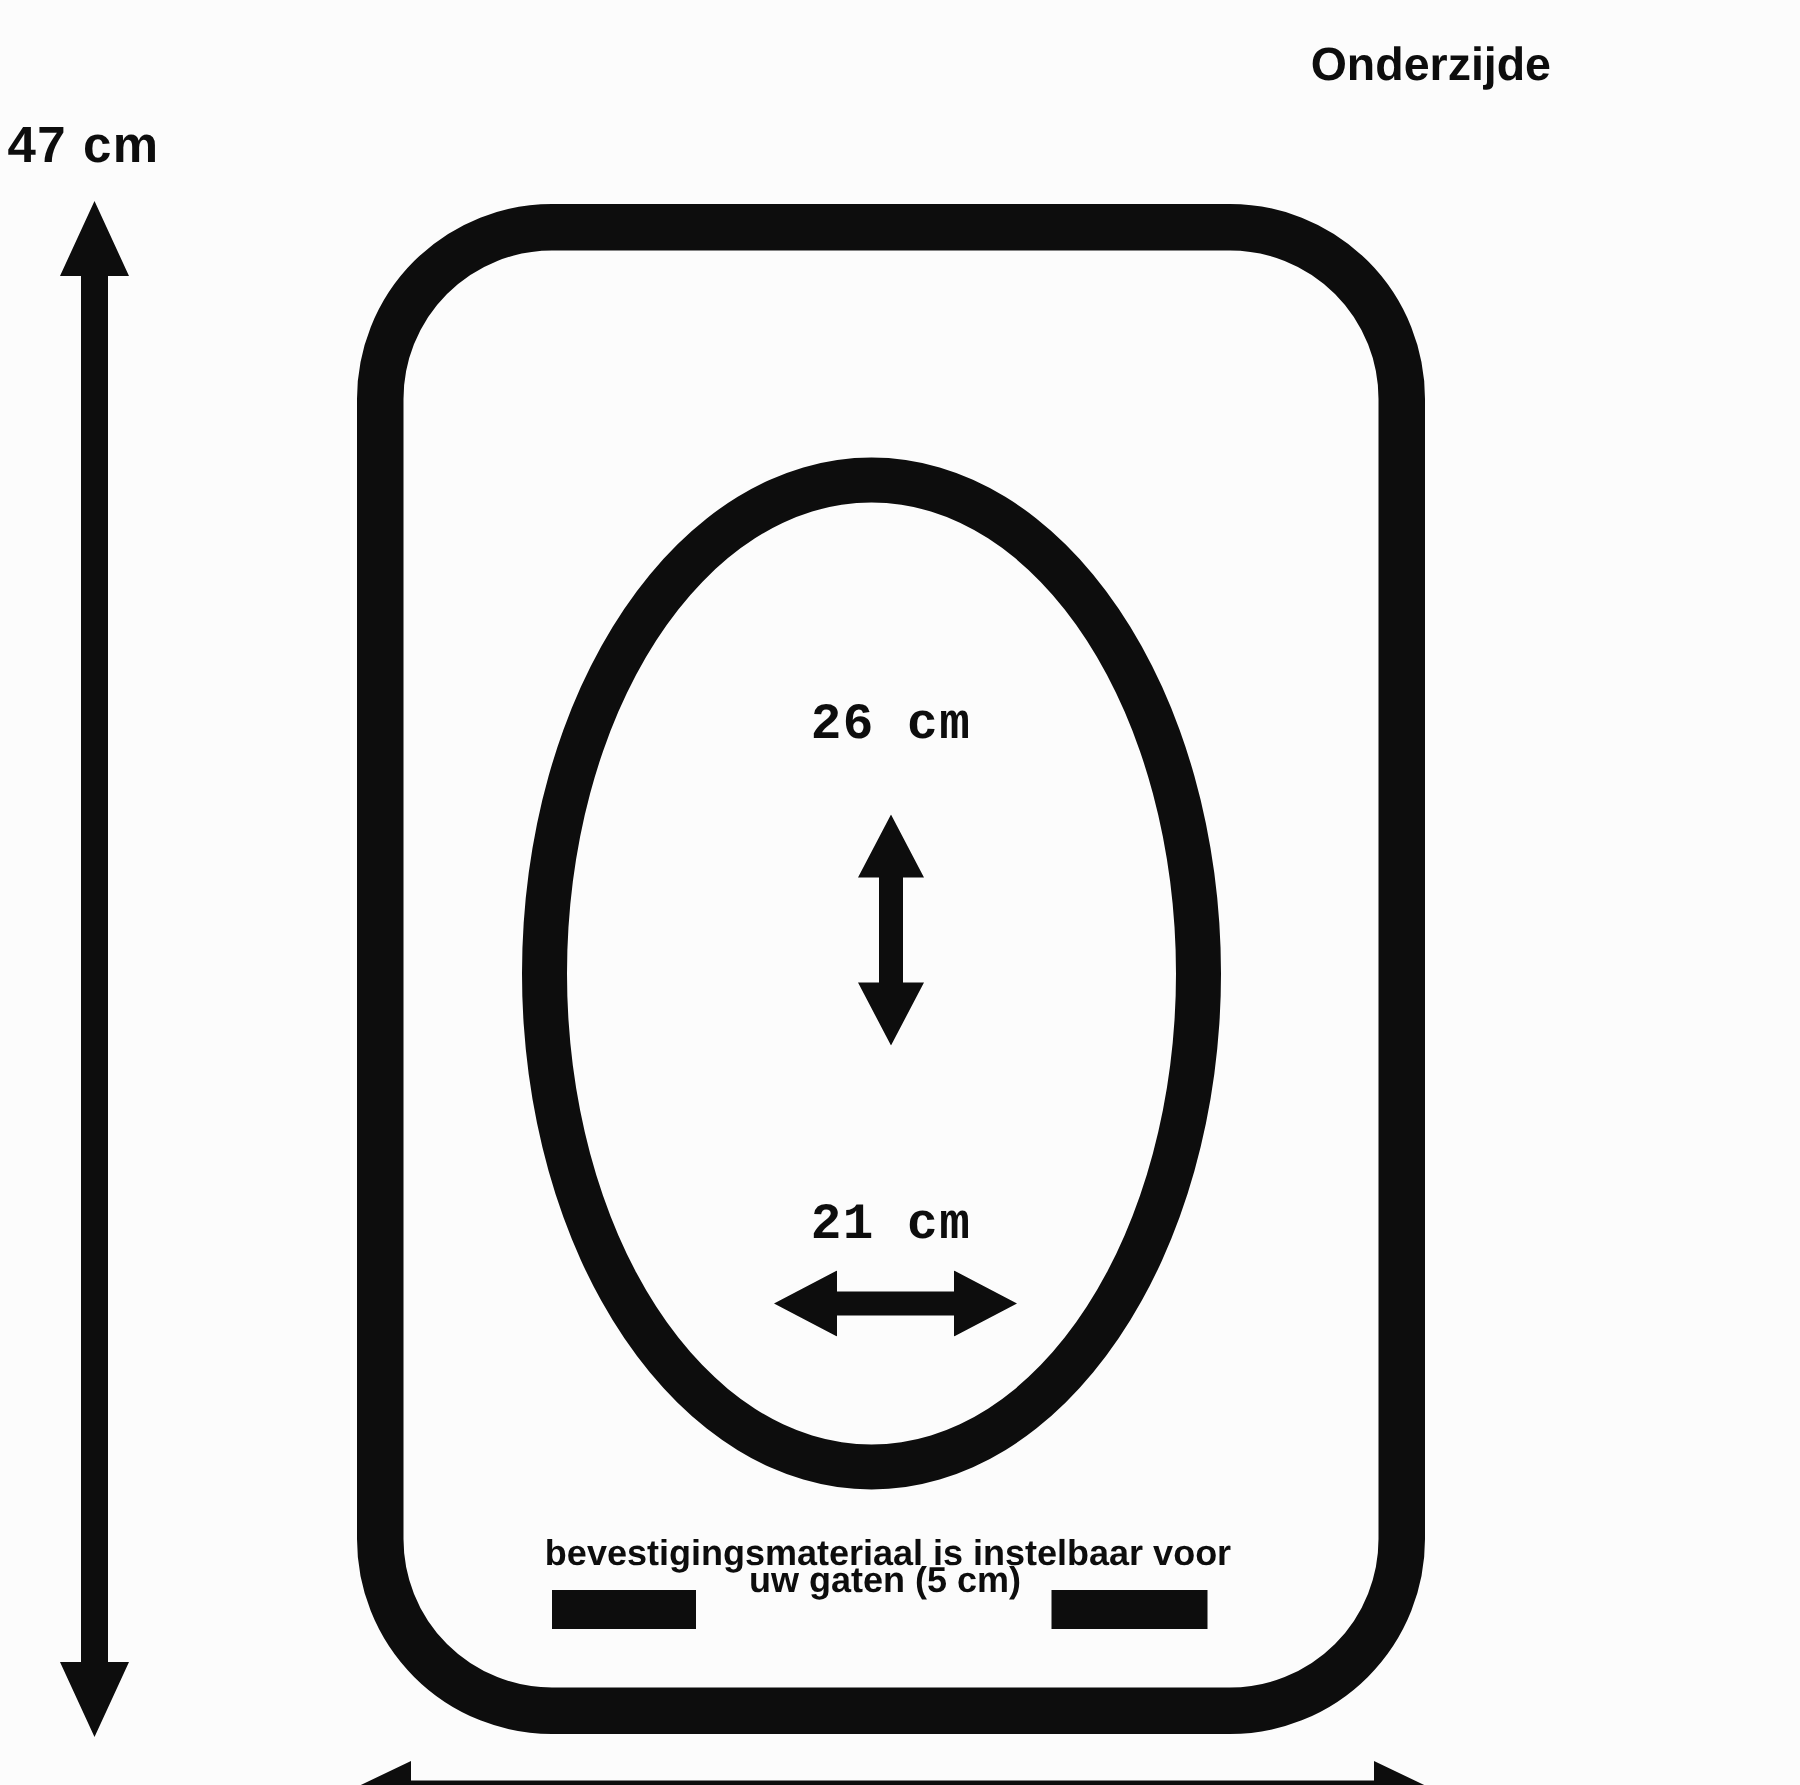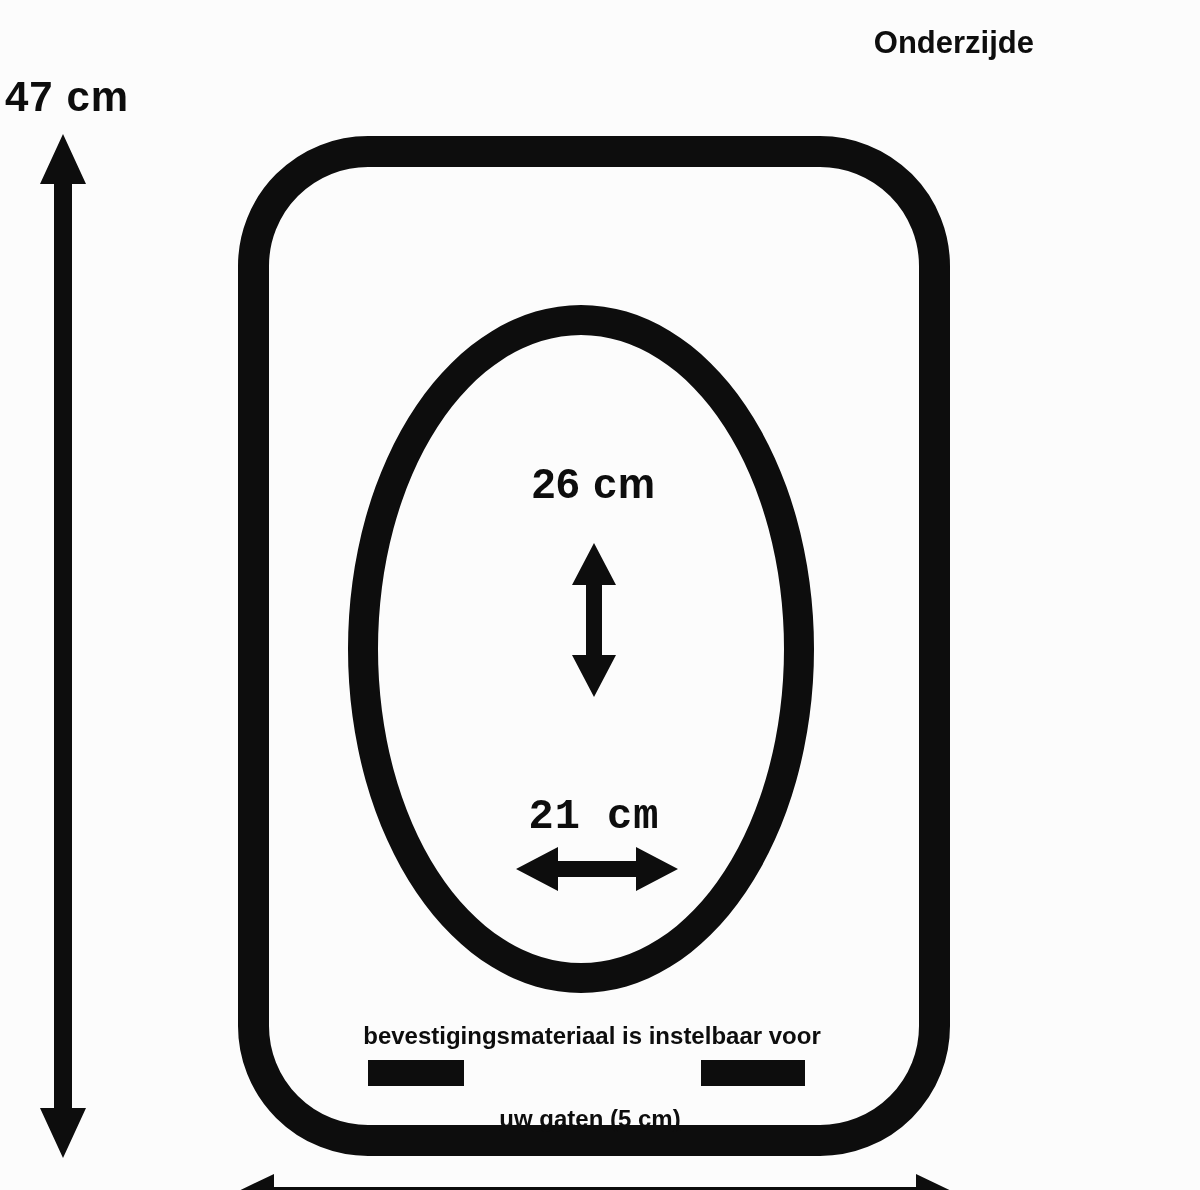--- a/index.html
+++ b/index.html
@@ -15,40 +15,40 @@
     background: #fcfcfc;
     margin-top: 28px;
   }
   .label {
     position: absolute;
     font-weight: bold;
     color: #0d0d0d;
     white-space: nowrap;
   }
   .dim-label {
-    font-size: 42px;
+    font-size: 34px;
     line-height: 50px;
     letter-spacing: 1px;
   }
   .centered { transform: translateX(-50%); }
   .view-label {
     top: -4px; right: 2px;
     font-size: 31px; line-height: 38px;
   }
   .height-label { left: 5px; top: 44px; }
-  .hole-length-label { left: 594px; top: 431px; }
+  .hole-length-label { left: 594px; top: 431px; font-family: Liberation Mono, monospace; }
   .hole-width-label  { left: 594px; top: 764px; font-family: Liberation Mono, monospace; }
   .width-label { left: 88px; top: 1136px; }
   .note-label {
     font-size: 24px;
     line-height: 28px;
     text-align: center;
   }
   .note-line1 { left: 592px; top: 994px; }
-  .note-line2 { left: 590px; top: 1077px; text-decoration: underline; }
+  .note-line2 { left: 590px; top: 1012px; }
   .seat {
     position: absolute;
     left: 238px; top: 108px;
     width: 712px; height: 1020px;
     box-sizing: border-box;
     border: 31px solid #0d0d0d;
     border-radius: 130px;
     background: transparent;
   }
   .hole {

